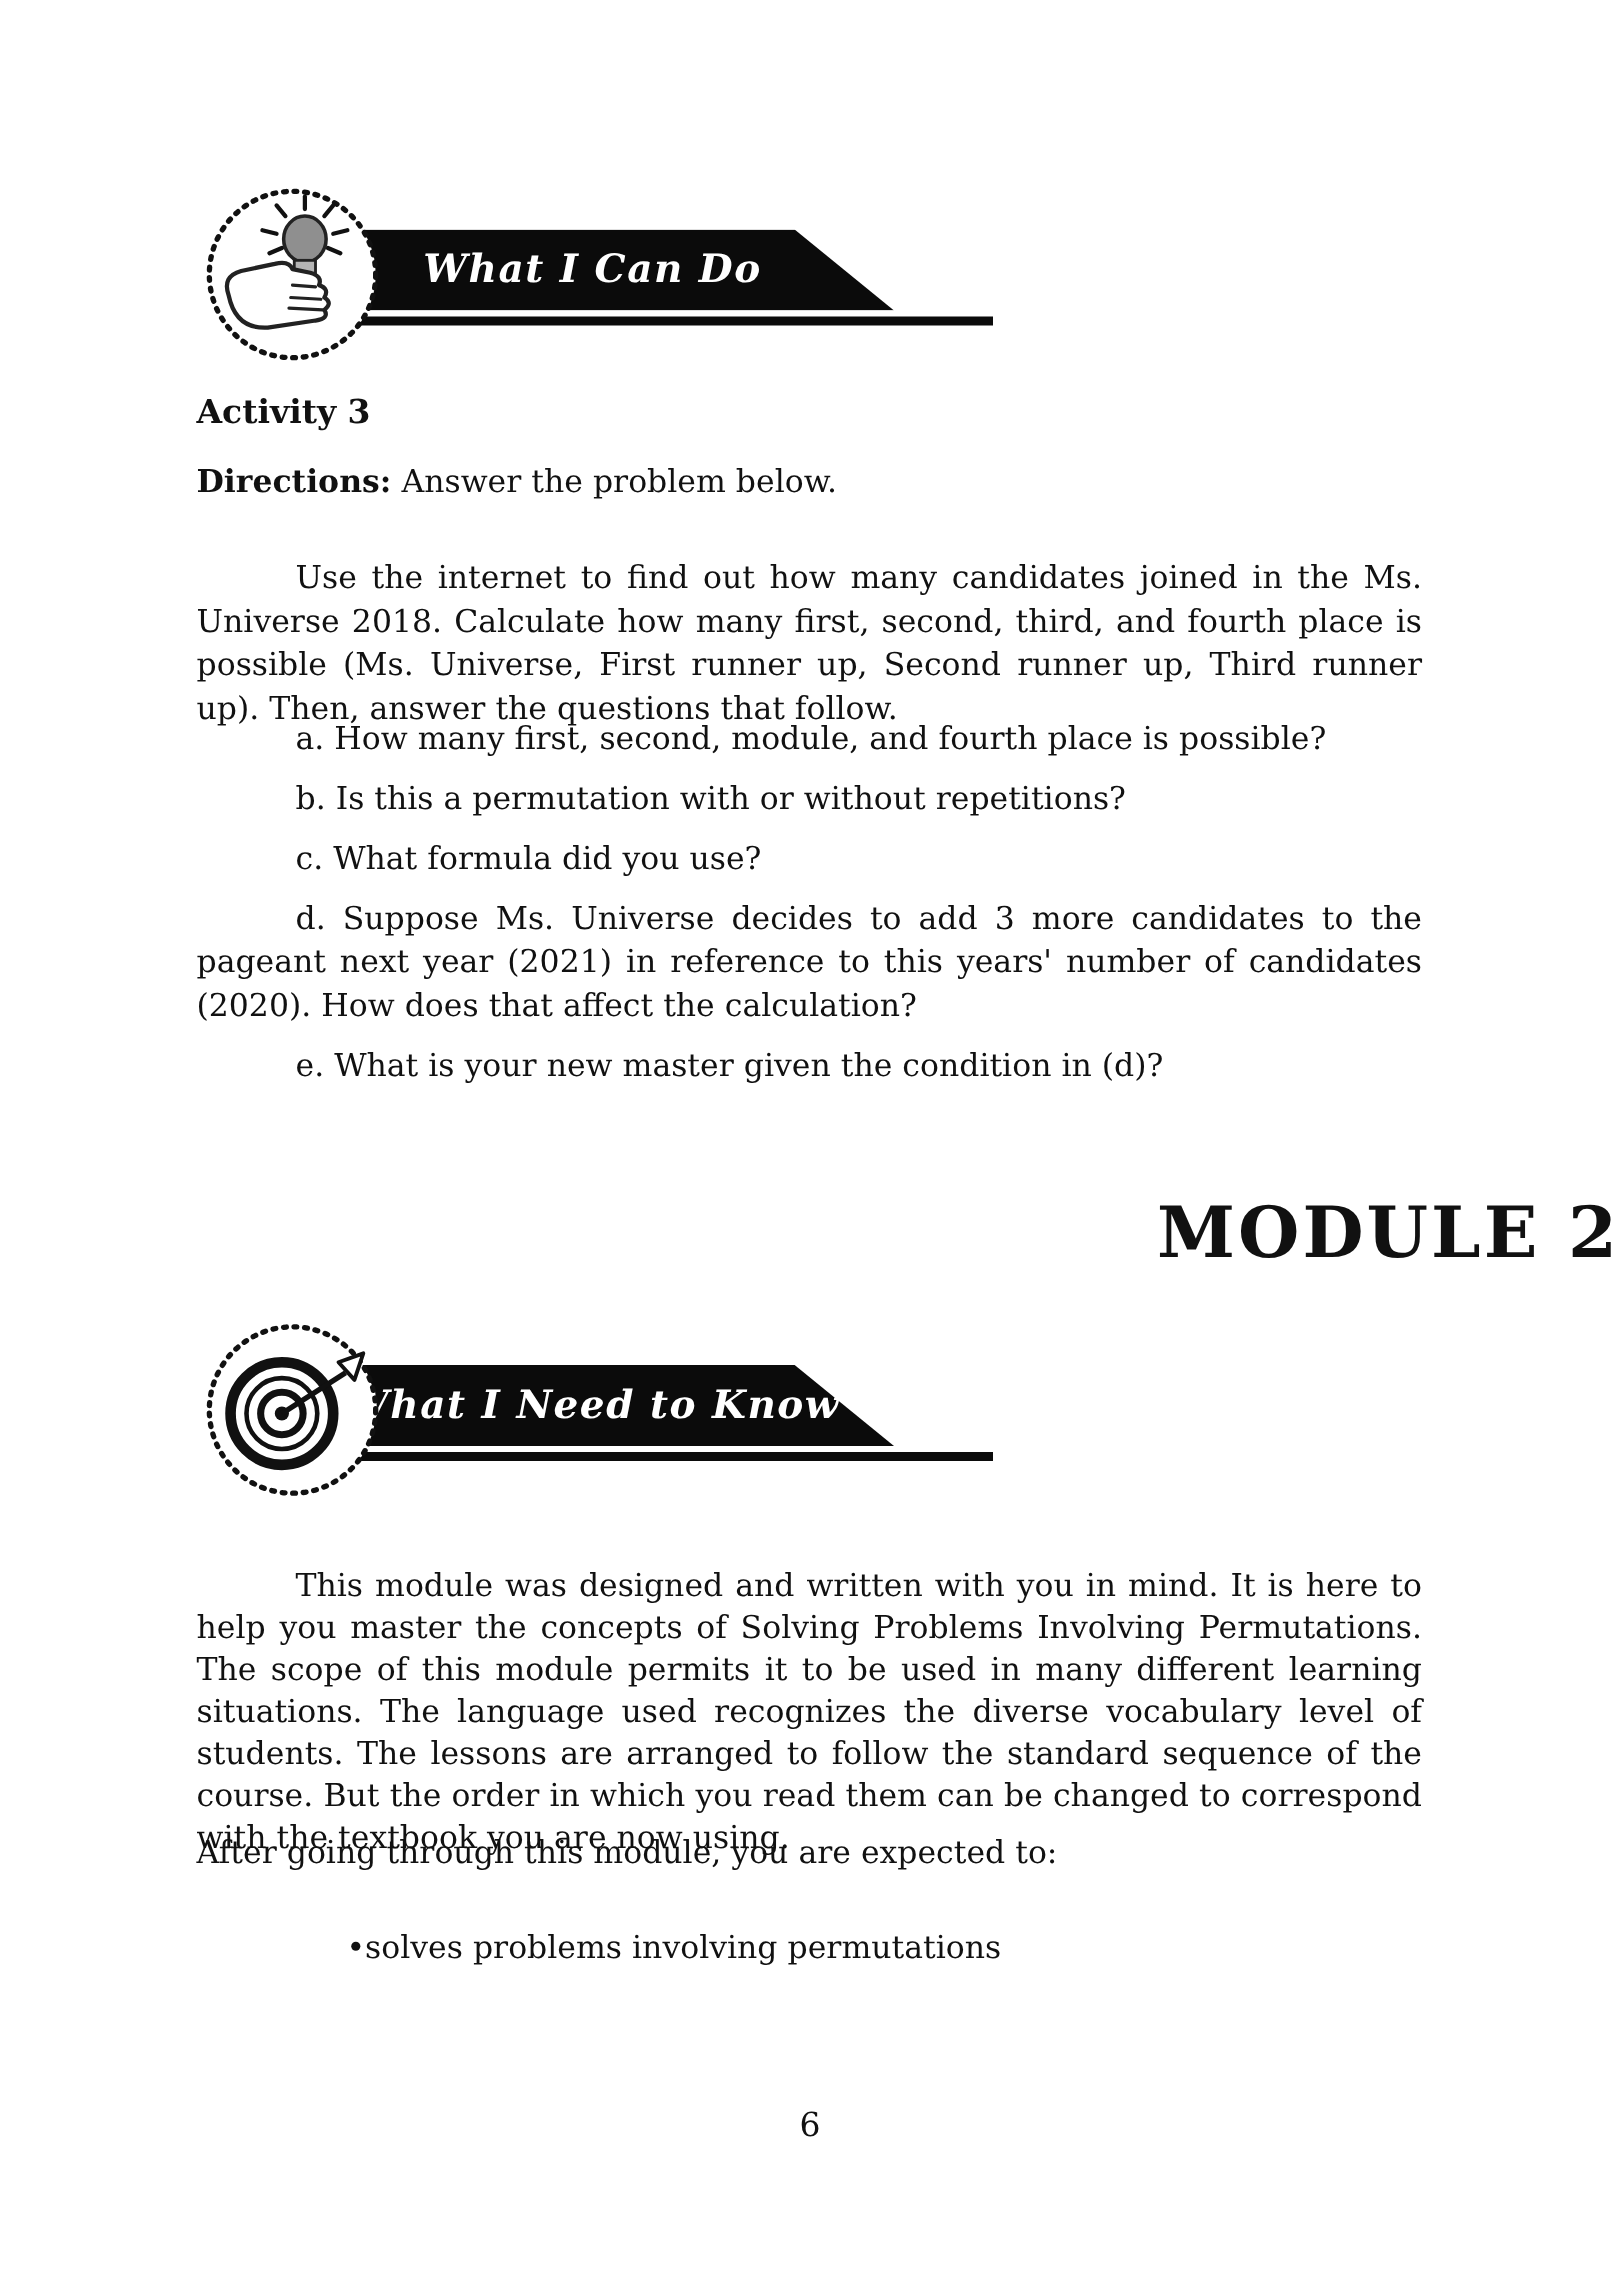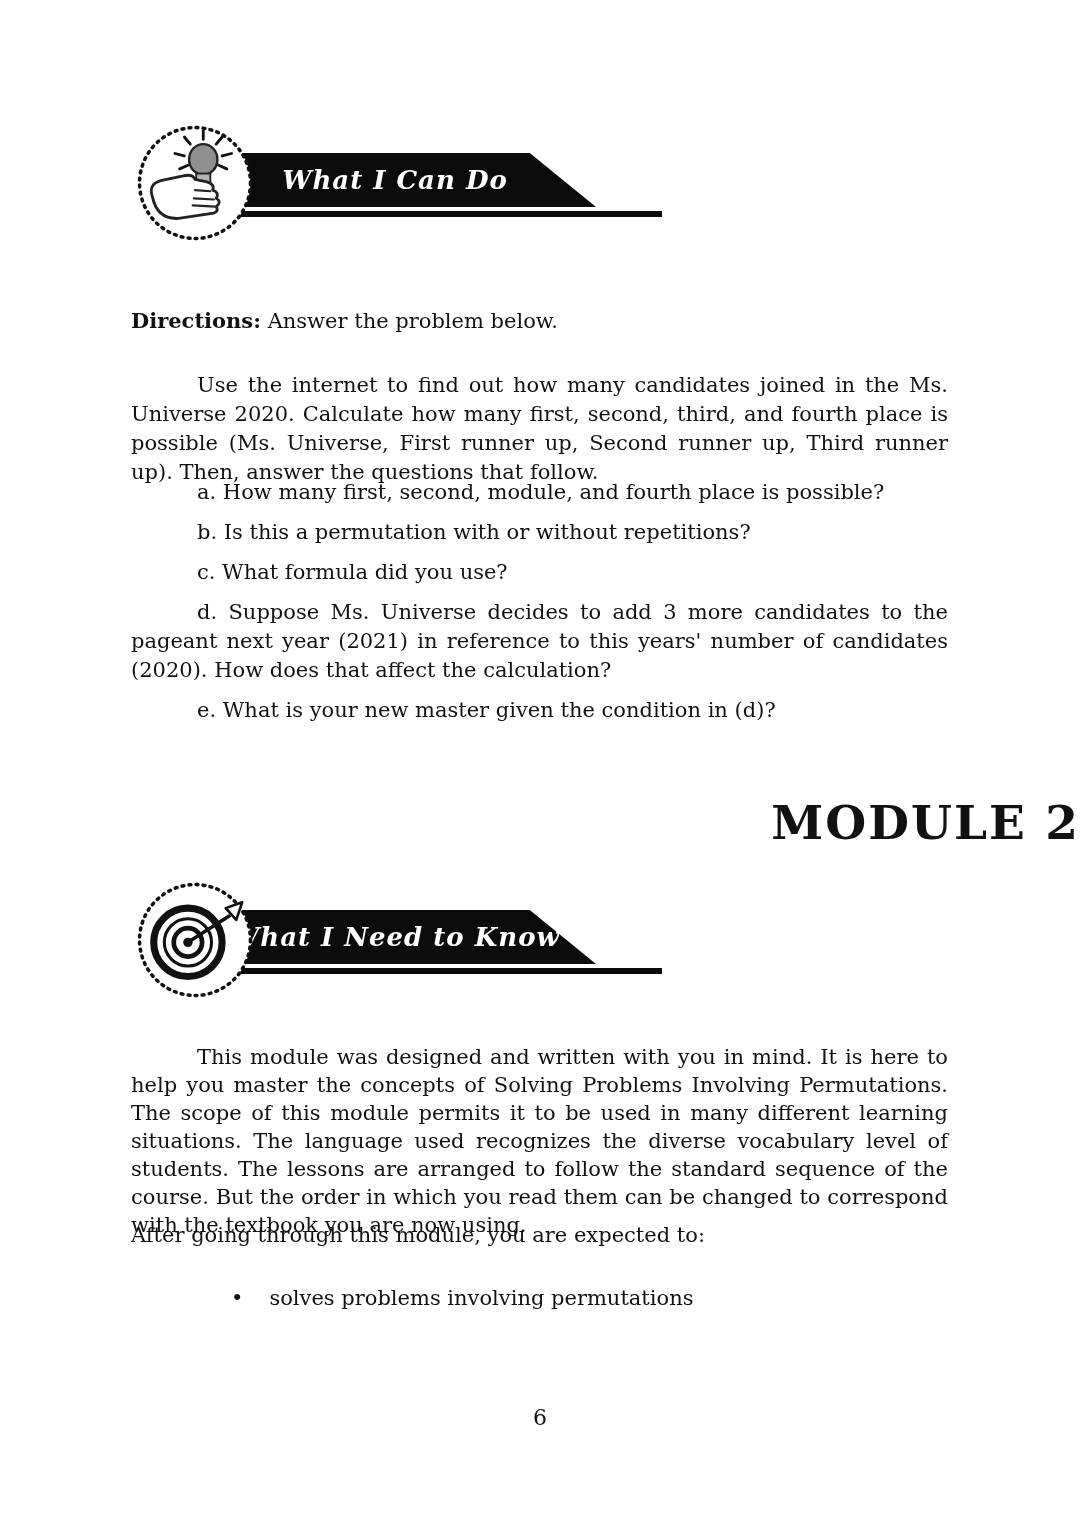--- a/index.html
+++ b/index.html
@@ -43,21 +43,21 @@
   #questions p{margin:0 0 11px 0;text-align:justify;text-indent:66px;line-height:29px;}
   #module-title{
     position:absolute;left:0;top:795px;width:1080px;
     text-align:right;font-size:47px;font-weight:bold;letter-spacing:2px;
   }
   #intro-paragraph{top:1022px;line-height:28px;text-align:justify;text-indent:66px;}
   #after-line{top:1221px;}
   #objective-list{position:absolute;left:131px;top:1284px;width:817px;font-size:21px;line-height:29px;}
   .objective-item{display:flex;align-items:baseline;}
   .objective-item .dot{margin-left:100px;font-size:21px;}
-  .objective-item .obj-text{margin-left:26px;}
+  .objective-item .obj-text{}
   #page-number{
     position:absolute;left:0;top:1405px;width:1080px;
     text-align:center;font-size:22px;
   }
 </style>
 </head>
 <body>
 
 <div class="page">
 
@@ -78,27 +78,28 @@
           <line x1="77" y1="38" x2="70" y2="35"></line>
         </g>
         <ellipse cx="57" cy="30" rx="12" ry="13" fill="#8f8f8f" stroke="#222" stroke-width="2"></ellipse>
         <rect x="51" y="42" width="12" height="8" fill="#b5b5b5" stroke="#222" stroke-width="1.6"></rect>
         <path d="M14 62 Q10 51 21 48 L40 44 Q48 42 50 47 L60 49 Q67 51 65 56 Q71 58 68 63 Q73 66 68 70 Q71 75 63 76 L36 80 Q18 81 14 62 Z" fill="#ffffff" stroke="#222" stroke-width="2.4" stroke-linejoin="round"></path>
         <path d="M50 56 L63 57 M49 63 L66 64 M48 69 L67 70" stroke="#222" stroke-width="1.8" fill="none" stroke-linecap="round"></path>
       </svg>
     </div>
   </div>
 
+  <div class="tblock" id="activity-title">Activity 3</div>
 
   <div class="tblock" id="directions">
     <span class="bold">Directions:</span>
     <span>Answer the problem below.</span>
   </div>
 
-  <p class="tblock" id="problem">Use the internet to find out how many candidates joined in the Ms. Universe 2020. Calculate how many first, second, third, and fourth place is possible (Ms. Universe, First runner up, Second runner up, Third runner up). Then, answer the questions that follow.</p>
+  <p class="tblock" id="problem">Use the internet to find out how many candidates joined in the Ms. Universe 2018. Calculate how many first, second, third, and fourth place is possible (Ms. Universe, First runner up, Second runner up, Third runner up). Then, answer the questions that follow.</p>
 
   <div class="tblock" id="questions">
     <p>a. How many first, second, module, and fourth place is possible?</p>
     <p>b. Is this a permutation with or without repetitions?</p>
     <p>c. What formula did you use?</p>
     <p>d. Suppose Ms. Universe decides to add 3 more candidates to the pageant next year (2021) in reference to this years' number of candidates (2020). How does that affect the calculation?</p>
     <p>e. What is your new master given the condition in (d)?</p>
   </div>
 
   <div id="module-title">MODULE 2</div>

